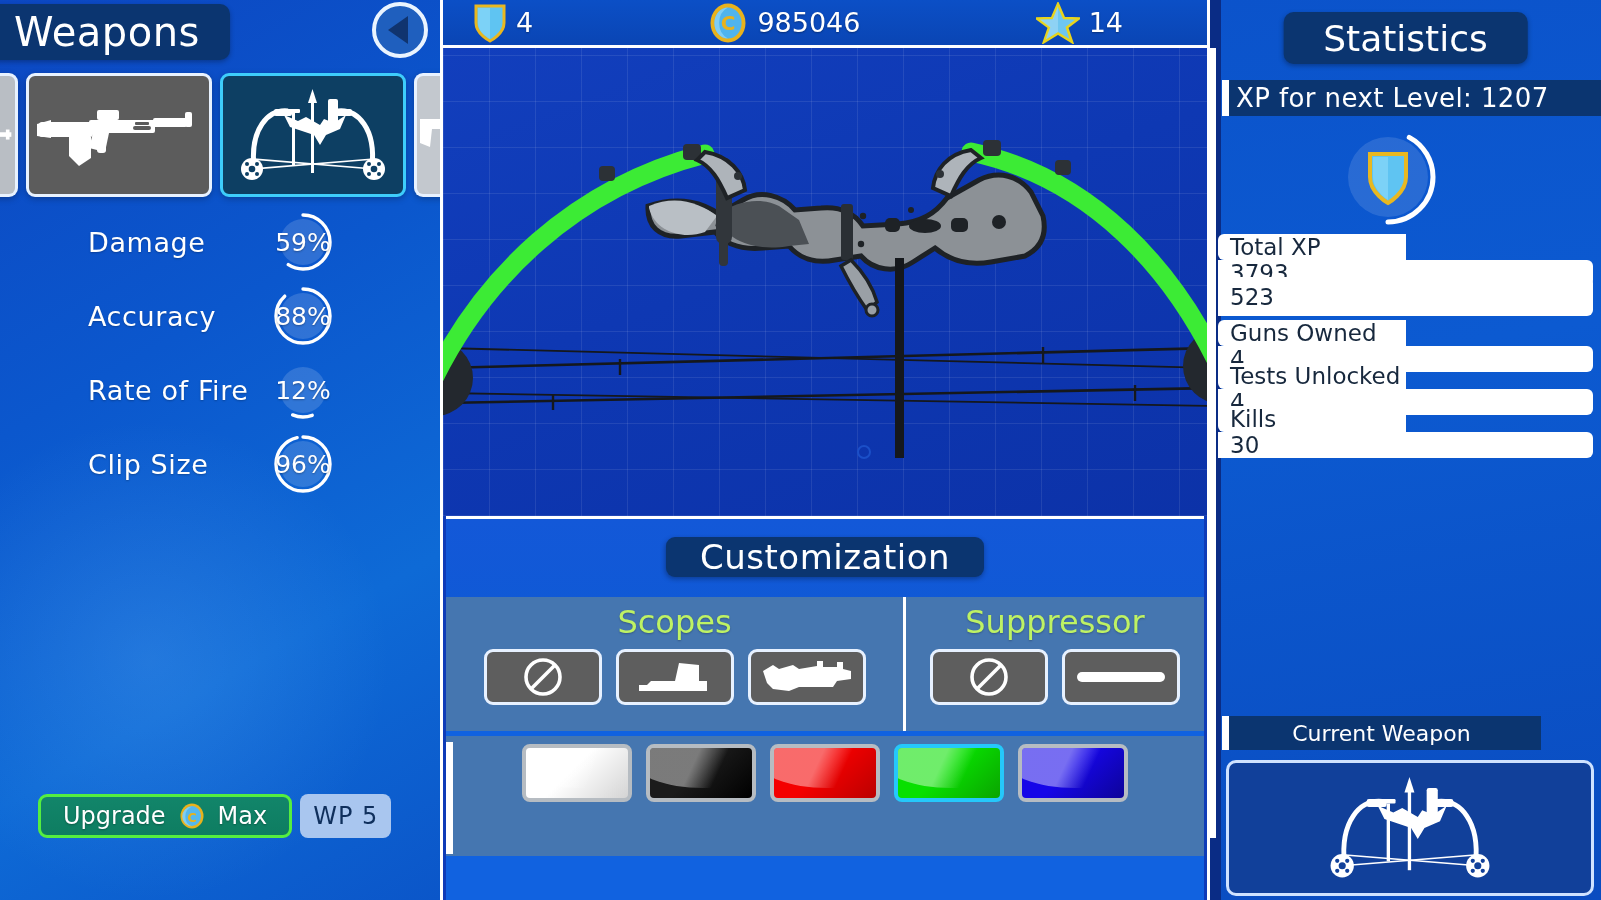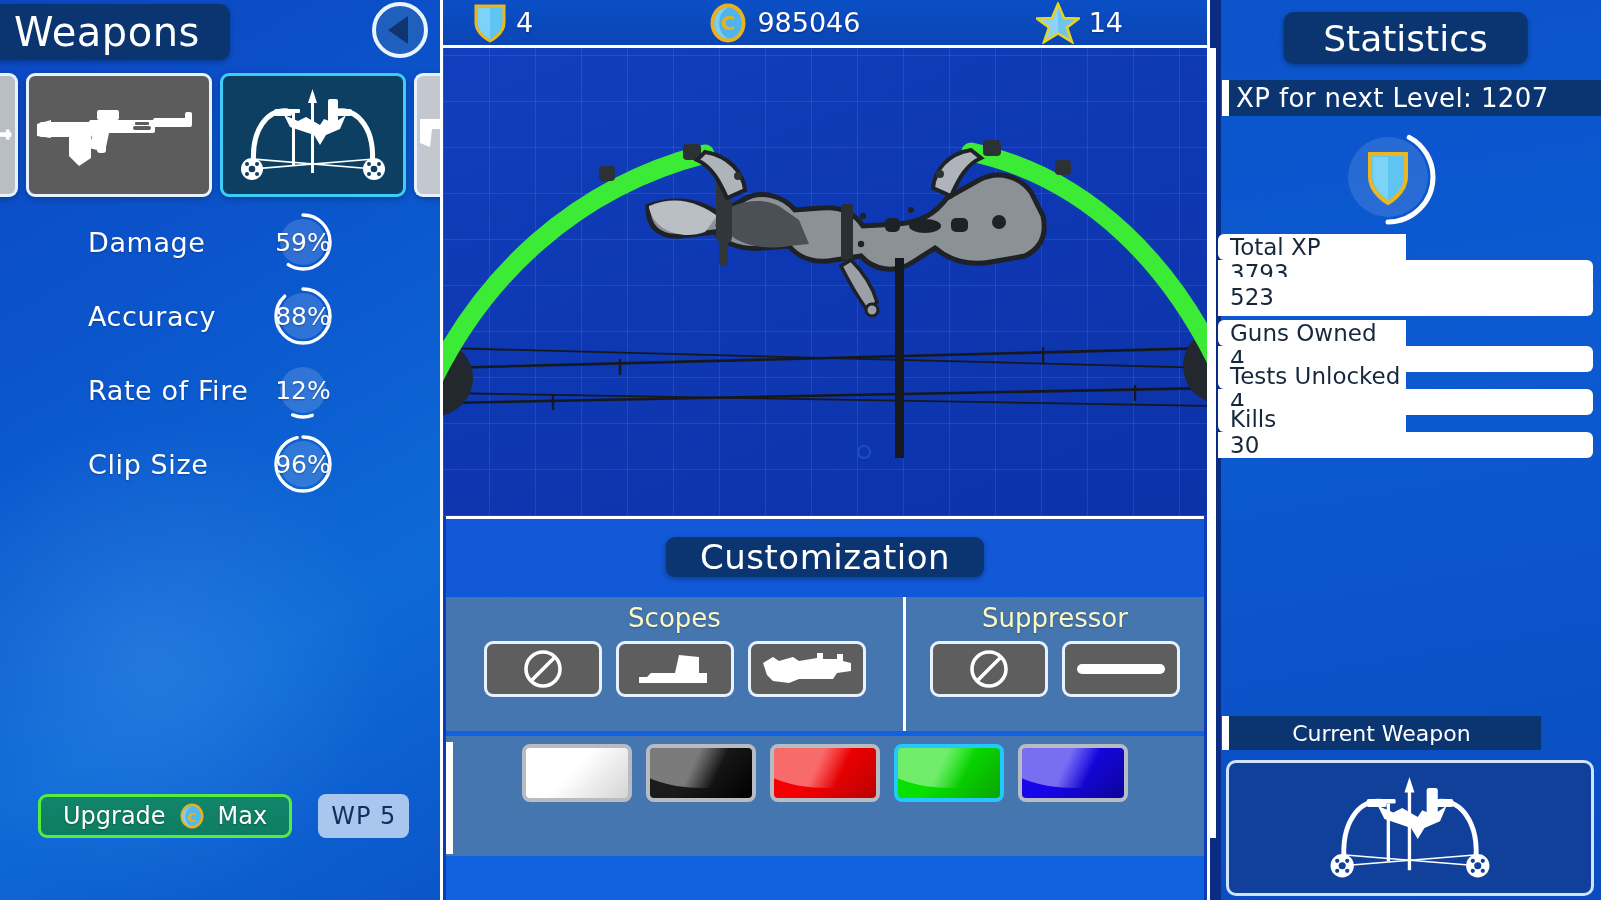--- a/index.html
+++ b/index.html
@@ -81,21 +81,21 @@
   }
   .gauge svg{ position:absolute; inset:0; }
   .gauge .val{
     position:absolute; inset:0; display:flex; align-items:center; justify-content:center;
     color:#fff; font-size:25px; font-family:"DejaVu Sans", sans-serif;
     text-shadow:0 1px 2px rgba(0,0,0,.3);
   }
 
   
   #upgrade-row{
-    position:absolute; left:38px; bottom:62px; display:flex; align-items:center; gap:26px;
+    position:absolute; left:38px; bottom:62px; display:flex; align-items:center; gap:8px;
   }
   #upgrade-button{
     height:44px; min-width:244px;
     background:linear-gradient(180deg,#12856a 0%,#0e7d61 100%);
     border:3px solid #55ee3f; border-radius:9px;
     display:flex; align-items:center; justify-content:center; gap:13px;
     padding:0 22px; cursor:pointer;
   }
   #upgrade-button .txt{
     color:#fff; font-size:24px; font-family:"DejaVu Sans", sans-serif;
@@ -165,21 +165,21 @@
     display:flex;
   }
   .cust-group{
     background:#4576b0; position:relative;
     display:flex; flex-direction:column; align-items:center;
     padding-top:6px;
   }
   #group-scopes{ width:460px; border-right:3px solid #fff; }
   #group-suppressor{ width:298px; }
   .cust-group .gtitle{
-    color:#fef9c3; font-size:26px; font-family:"DejaVu Sans", sans-serif;
+    color:#bef264; font-size:32px; font-family:"DejaVu Sans", sans-serif;
     margin-bottom:8px; text-shadow:0 1px 2px rgba(0,0,0,.25);
   }
   .opt-row{ display:flex; gap:14px; }
   .opt{
     width:118px; height:56px; background:#5e5e5e;
     border:3px solid #e7f1ff; border-radius:9px;
     display:flex; align-items:center; justify-content:center; cursor:pointer;
   }
   .opt svg{ display:block; }
 

